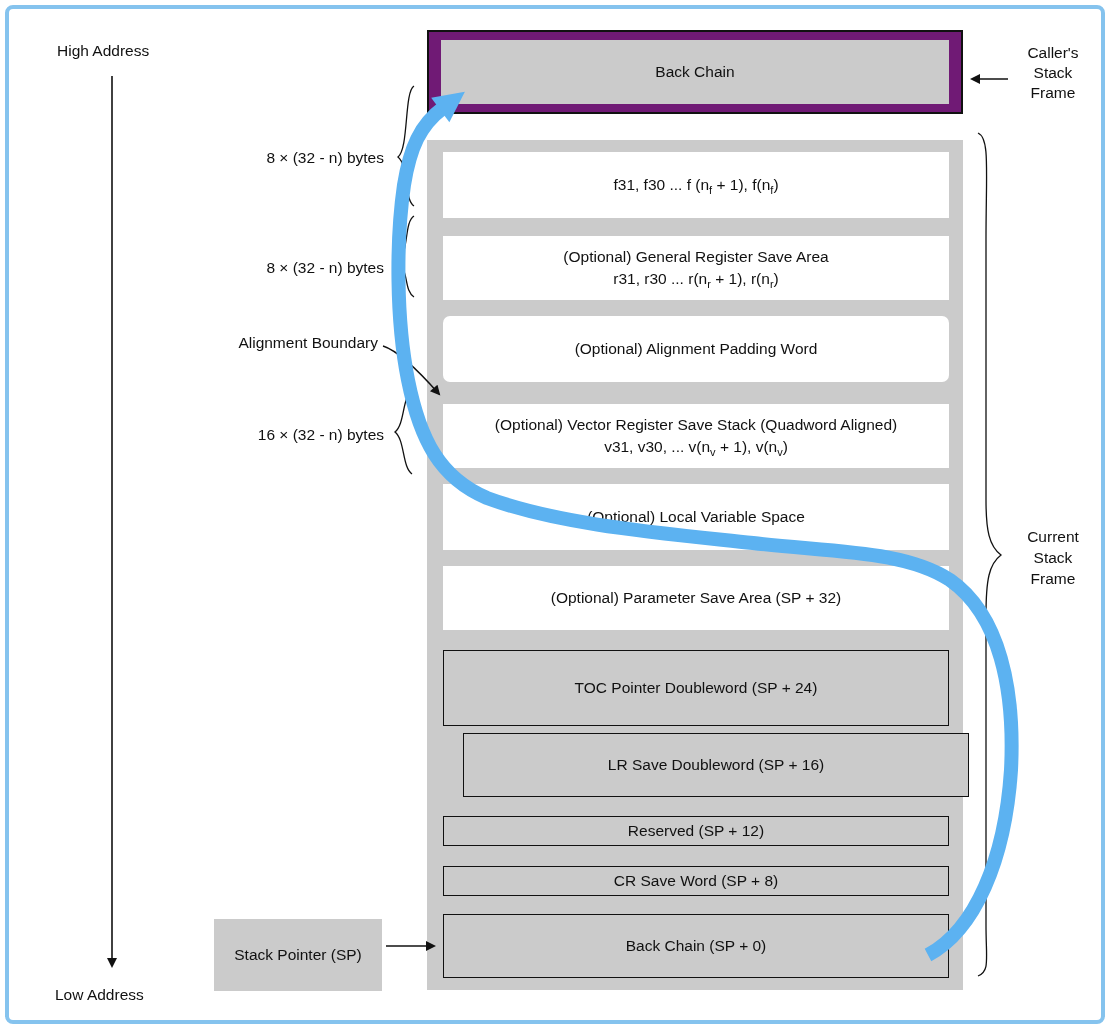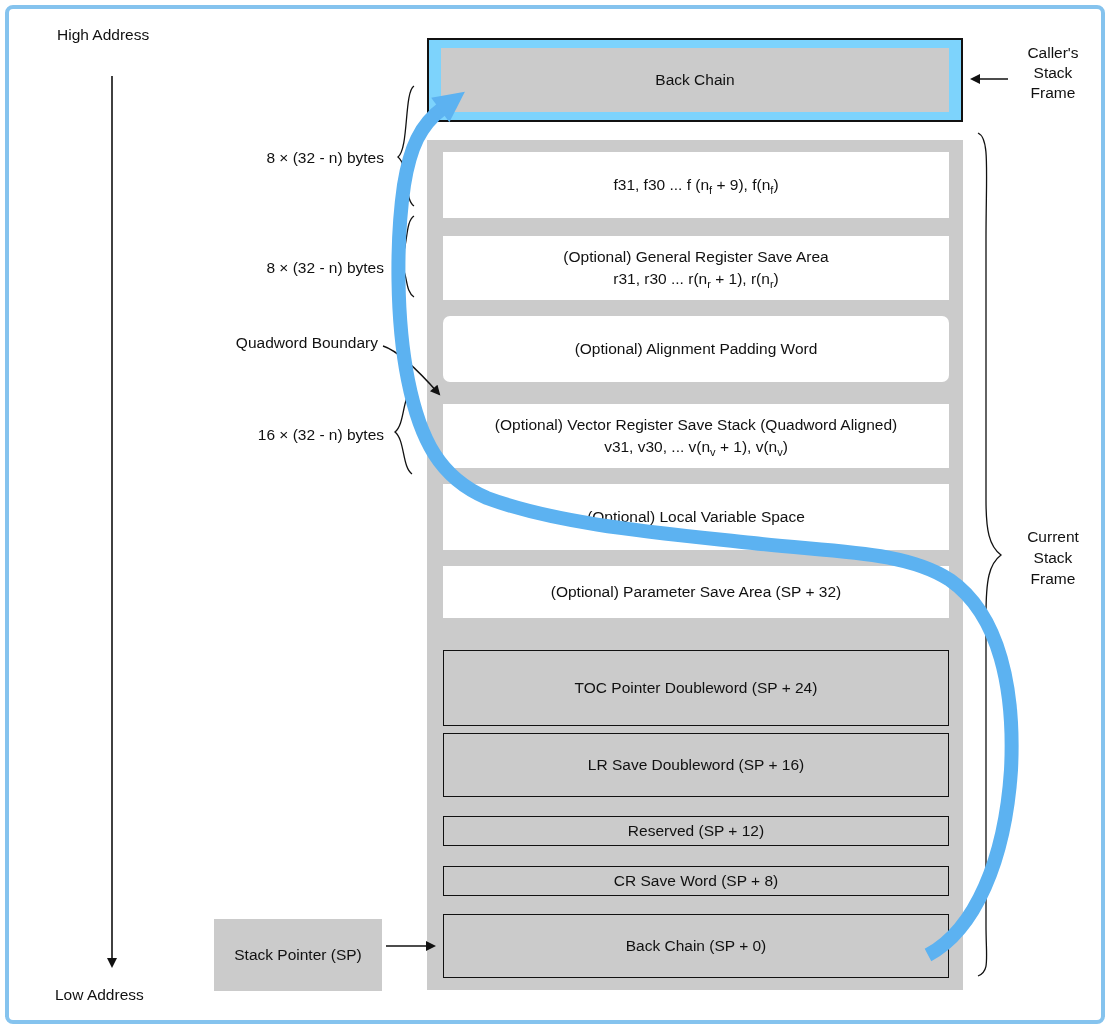--- a/index.html
+++ b/index.html
@@ -10,22 +10,22 @@
   #frame-border{
     position:absolute;left:5px;top:5px;right:5px;bottom:5px;
     border:4px solid #85c3ee;border-radius:8px;pointer-events:none;
   }
   .txt{position:absolute;font-size:15.5px;line-height:20px;color:#111;white-space:nowrap;}
   .txt-right{text-align:right;}
   .txt-center{text-align:center;}
 
   
   #caller-box{
-    position:absolute;left:427px;top:38px;width:536px;height:84px;
-    background:#7dd3fc;border:2px solid #111;box-sizing:border-box;
+    position:absolute;left:427px;top:30px;width:536px;height:84px;
+    background:#701a75;border:2px solid #111;box-sizing:border-box;
   }
   #caller-box-inner{
     position:absolute;left:12px;top:8px;right:12px;bottom:8px;
     background:#cbcbcb;display:flex;align-items:center;justify-content:center;
     font-size:15.5px;
   }
 
   
   #stack-column{
     position:absolute;left:427px;top:140px;width:536px;height:850px;
@@ -49,26 +49,26 @@
 
   #overlay{position:absolute;left:0;top:0;width:1110px;height:1029px;pointer-events:none;}
 </style>
 </head>
 <body>
 
 <div id="canvas">
 
   <div id="frame-border"></div>
 
-  <div class="txt" style="left:57px;top:25px;">High Address</div>
+  <div class="txt" style="left:57px;top:41px;">High Address</div>
   <div class="txt" style="left:55px;top:985px;">Low Address</div>
 
   <div class="txt txt-right" style="left:234px;top:148px;width:150px;">8 × (32 - n) bytes</div>
   <div class="txt txt-right" style="left:234px;top:258px;width:150px;">8 × (32 - n) bytes</div>
-  <div class="txt txt-right" style="left:208px;top:333px;width:170px;">Quadword Boundary</div>
+  <div class="txt txt-right" style="left:208px;top:333px;width:170px;">Alignment Boundary</div>
   <div class="txt txt-right" style="left:224px;top:425px;width:160px;">16 × (32 - n) bytes</div>
 
   <div id="caller-box">
     <div id="caller-box-inner">Back Chain</div>
   </div>
 
   <div class="txt txt-center" style="left:1013px;top:43px;width:80px;">
     <div>Caller's</div>
     <div>Stack</div>
     <div>Frame</div>
@@ -76,50 +76,50 @@
 
   <div class="txt txt-center" style="left:1013px;top:526px;width:80px;line-height:21px;">
     <div>Current</div>
     <div>Stack</div>
     <div>Frame</div>
   </div>
 
   <div id="stack-column">
 
     <div class="cell white" style="top:12px;height:66px;">
-      <div><span>f31, f30 ... f (n</span><sub>f</sub><span> + 9), f(n</span><sub>f</sub><span>)</span></div>
+      <div><span>f31, f30 ... f (n</span><sub>f</sub><span> + 1), f(n</span><sub>f</sub><span>)</span></div>
     </div>
 
     <div class="cell white" style="top:96px;height:64px;">
       <div>(Optional) General Register Save Area</div>
       <div><span>r31, r30 ... r(n</span><sub>r</sub><span> + 1), r(n</span><sub>r</sub><span>)</span></div>
     </div>
 
     <div class="cell white" style="top:176px;height:66px;border-radius:7px;">
       <div>(Optional) Alignment Padding Word</div>
     </div>
 
     <div class="cell white" style="top:264px;height:64px;">
       <div>(Optional) Vector Register Save Stack (Quadword Aligned)</div>
       <div><span>v31, v30, ... v(n</span><sub>v</sub><span> + 1), v(n</span><sub>v</sub><span>)</span></div>
     </div>
 
     <div class="cell white" style="top:344px;height:66px;">
       <div>(Optional) Local Variable Space</div>
     </div>
 
-    <div class="cell white" style="top:426px;height:52px;">
+    <div class="cell white" style="top:426px;height:64px;">
       <div>(Optional) Parameter Save Area (SP + 32)</div>
     </div>
 
     <div class="cell grayb" style="top:510px;height:76px;">
       <div>TOC Pointer Doubleword (SP + 24)</div>
     </div>
 
-    <div class="cell grayb" style="top:593px;height:64px;">
+    <div class="cell grayb" style="top:593px;height:64px;margin-left:20px;">
       <div>LR Save Doubleword (SP + 16)</div>
     </div>
 
     <div class="cell grayb" style="top:676px;height:30px;">
       <div>Reserved (SP + 12)</div>
     </div>
 
     <div class="cell grayb" style="top:726px;height:30px;">
       <div>CR Save Word (SP + 8)</div>
     </div>

